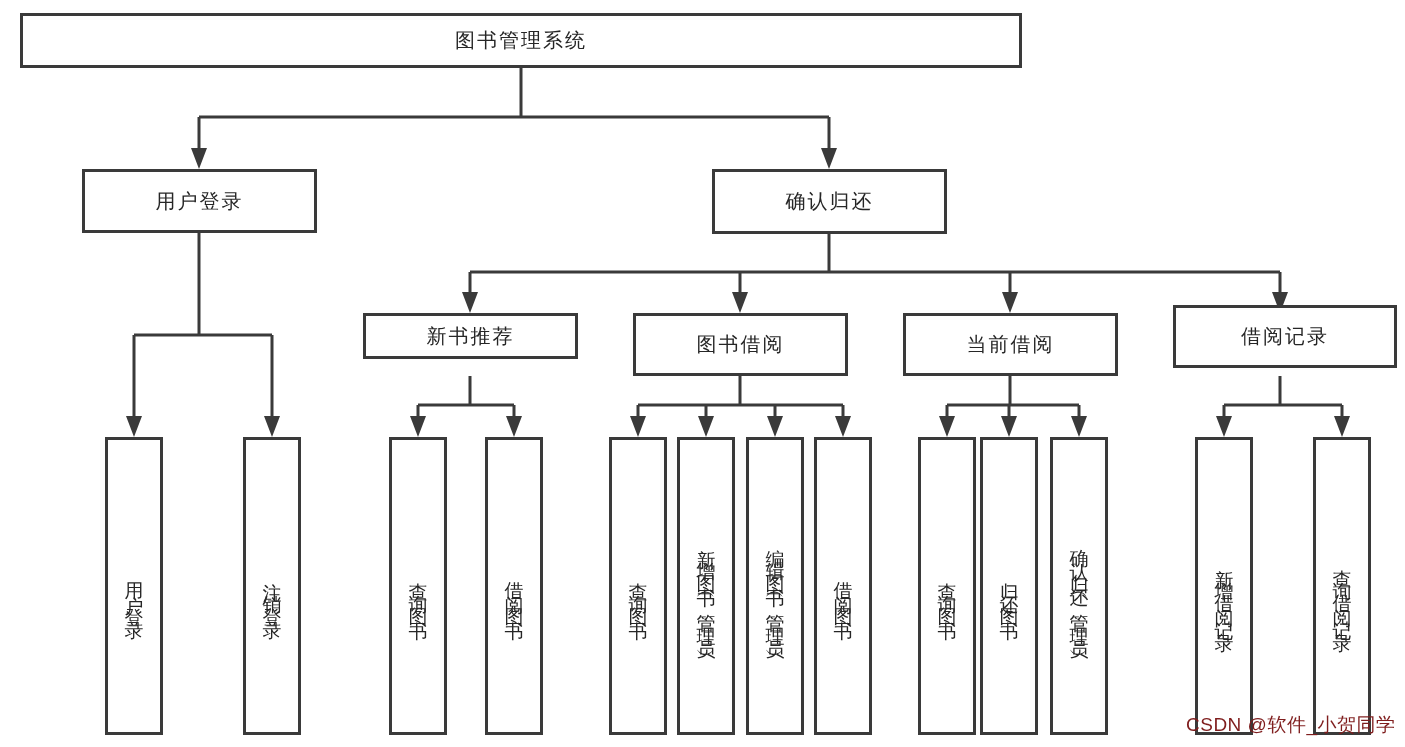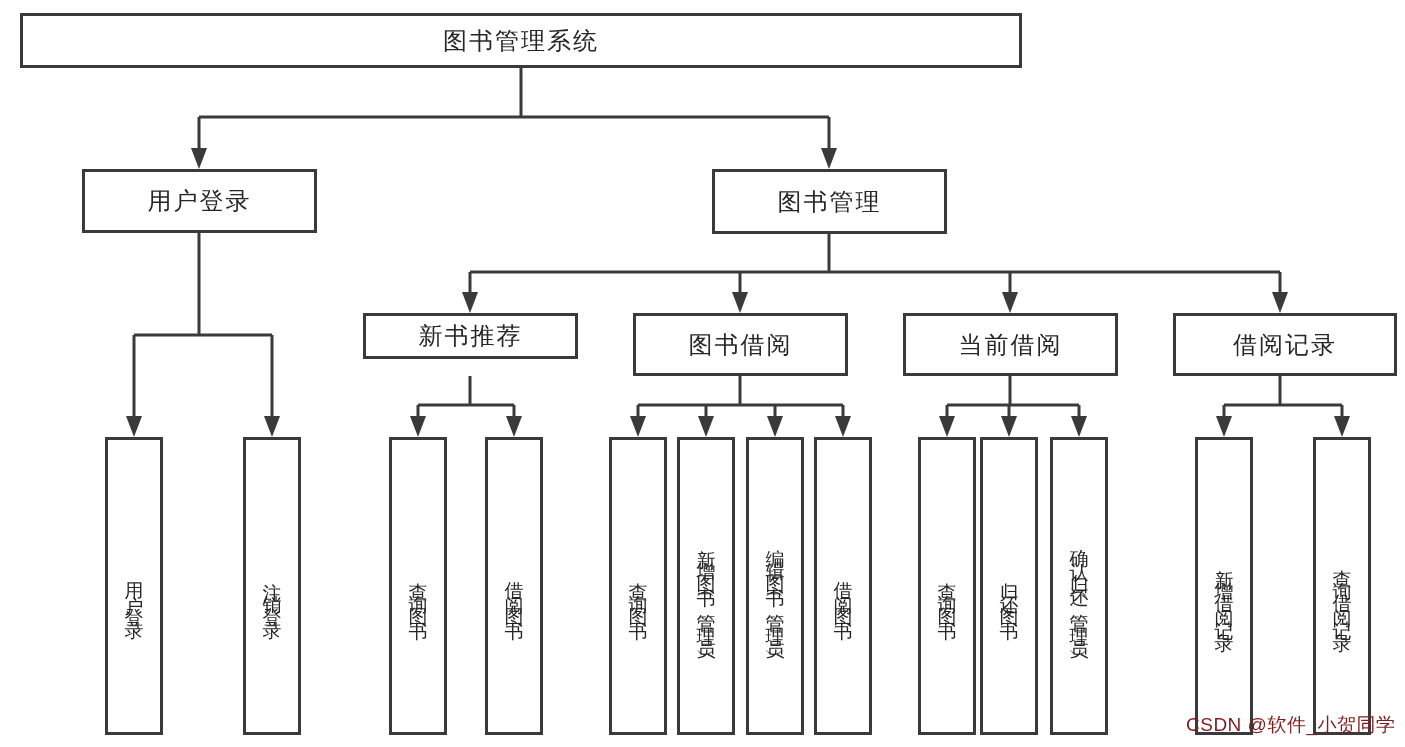--- a/index.html
+++ b/index.html
@@ -17,21 +17,21 @@
     box-sizing: border-box;
     border: 3px solid #3a3a3a;
     background: #ffffff;
     display: flex;
     align-items: center;
     justify-content: center;
     color: #262626;
     z-index: 2;
   }
   .node .label {
-    font-size: 24px;
+    font-size: 20px;
     letter-spacing: 2px;
     white-space: nowrap;
     color: #262626;
   }
   .node.v .label {
     writing-mode: vertical-rl;
     text-orientation: mixed;
     font-size: 19px;
     letter-spacing: 13px;
     margin-bottom: -13px;
@@ -109,33 +109,33 @@
   </svg>
 
   <div class="node h" style="left:20px; top:13px; width:1002px; height:55px;">
     <span class="label">图书管理系统</span>
   </div>
 
   <div class="node h" style="left:82px; top:169px; width:235px; height:64px;">
     <span class="label">用户登录</span>
   </div>
   <div class="node h" style="left:712px; top:169px; width:235px; height:65px;">
-    <span class="label">图书管理</span>
+    <span class="label">确认归还</span>
   </div>
 
   <div class="node h" style="left:363px; top:313px; width:215px; height:46px;">
     <span class="label">新书推荐</span>
   </div>
   <div class="node h" style="left:903px; top:313px; width:215px; height:63px;">
     <span class="label">当前借阅</span>
   </div>
   <div class="node h" style="left:633px; top:313px; width:215px; height:63px;">
     <span class="label">图书借阅</span>
   </div>
-  <div class="node h" style="left:1173px; top:313px; width:224px; height:63px;">
+  <div class="node h" style="left:1173px; top:305px; width:224px; height:63px;">
     <span class="label">借阅记录</span>
   </div>
 
   <div class="node v" style="left:105px; top:437px; width:58px; height:298px;">
     <span class="label">用户登录</span>
   </div>
   <div class="node v" style="left:243px; top:437px; width:58px; height:298px;">
     <span class="label">注销登录</span>
   </div>
 

